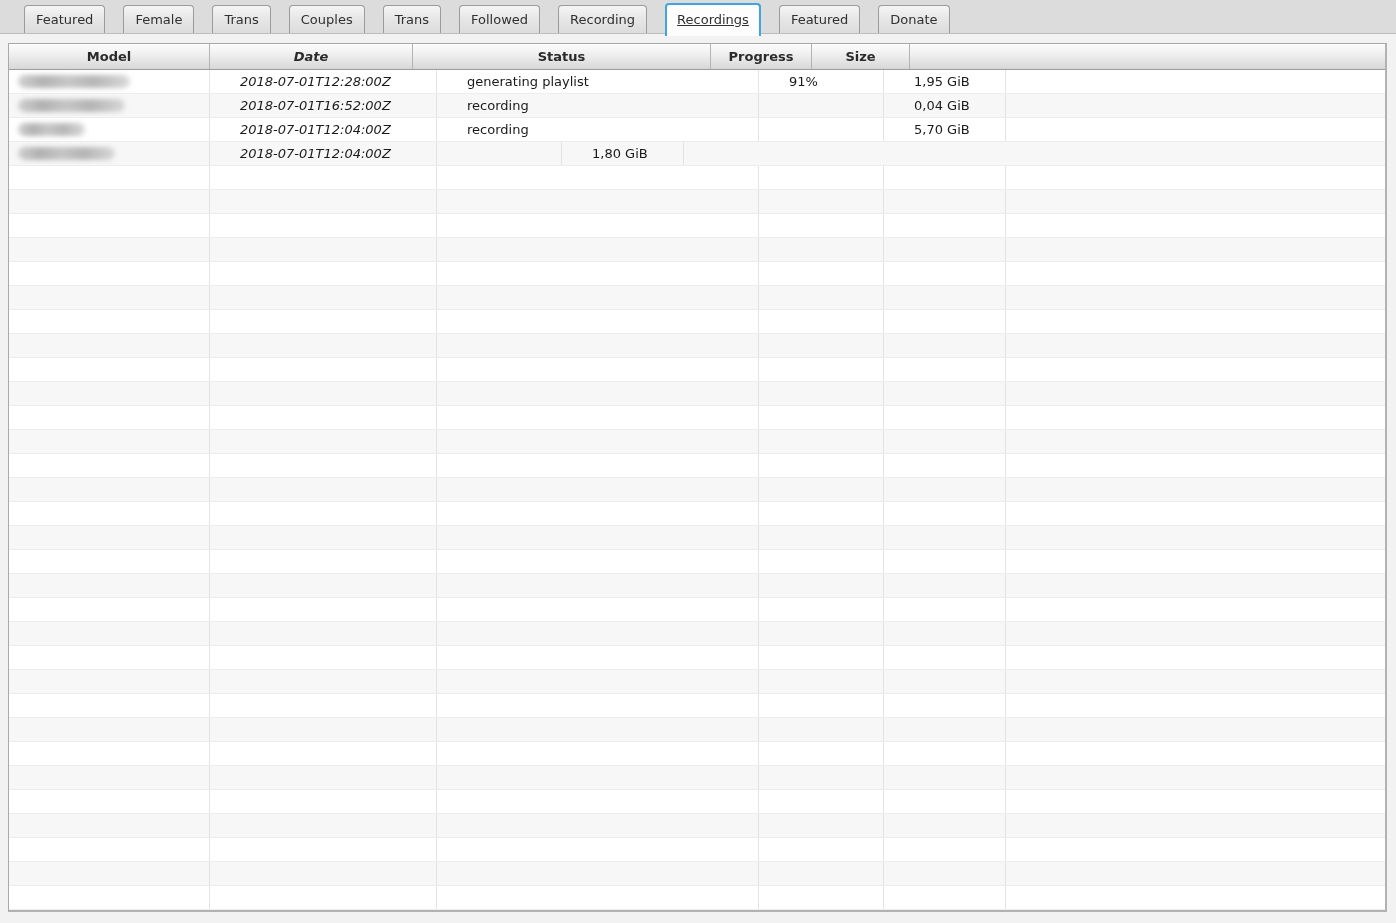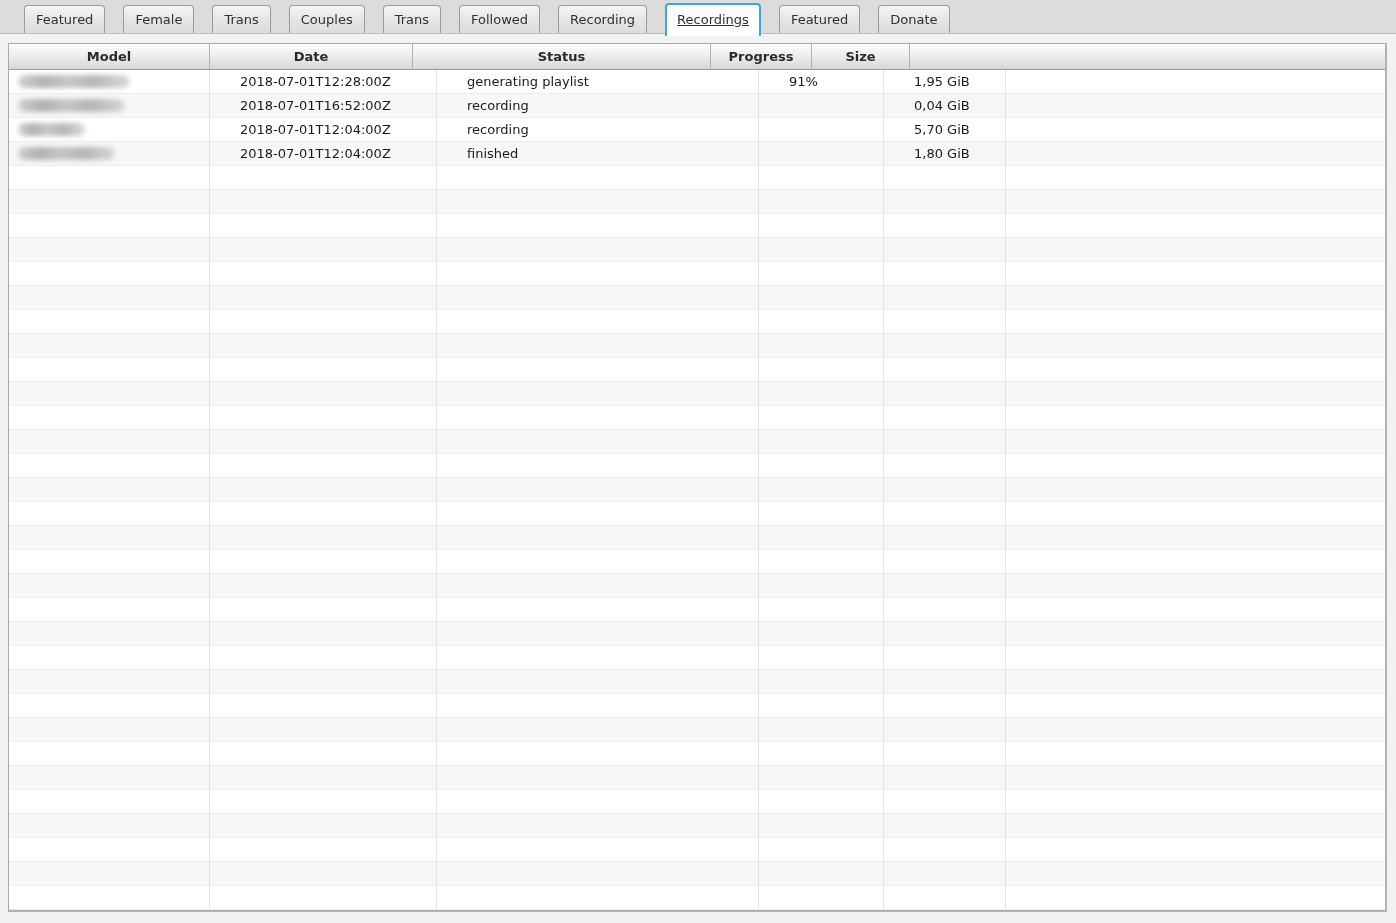--- a/index.html
+++ b/index.html
@@ -93,21 +93,21 @@
     padding-left: 6px;
     border-right: 1px solid #e3e3e3;
     height: 100%;
     color: #1a1a1a;
     white-space: nowrap;
     overflow: hidden;
   }
   .row .cell:last-child { border-right: none; }
   
   .col-0 { width: 201px; }
-  .col-1 { width: 203px; }
+  .col-1 { width: 203px; font-style: italic; }
   .col-2 { width: 298px; }
   .col-3 { width: 101px; }
   .col-4 { width: 98px;  }
   .col-5 { flex: 1; }
   
   .redaction {
     height: 13px;
     margin-left: 3px;
     border-radius: 7px;
     background: linear-gradient(90deg,#c6c6c6 0%,#9f9f9f 22%,#b9b9b9 45%,#a4a4a4 68%,#bdbdbd 86%,#d2d2d2 100%);
@@ -170,21 +170,20 @@
             <div class="cell col-2">recording</div>
             <div class="cell col-3"></div>
             <div class="cell col-4">5,70 GiB</div>
             <div class="cell col-5"></div>
           </div>
           <div class="row">
             <div class="cell col-0">
               <div class="redaction" style="width: 97px;"></div>
             </div>
             <div class="cell col-1">2018-07-01T12:04:00Z</div>
-            <div class="cell col-2">finished</div>
             <div class="cell col-3"></div>
             <div class="cell col-4">1,80 GiB</div>
             <div class="cell col-5"></div>
           </div>
           <div class="row">
             <div class="cell col-0"></div>
             <div class="cell col-1"></div>
             <div class="cell col-2"></div>
             <div class="cell col-3"></div>
             <div class="cell col-4"></div>

